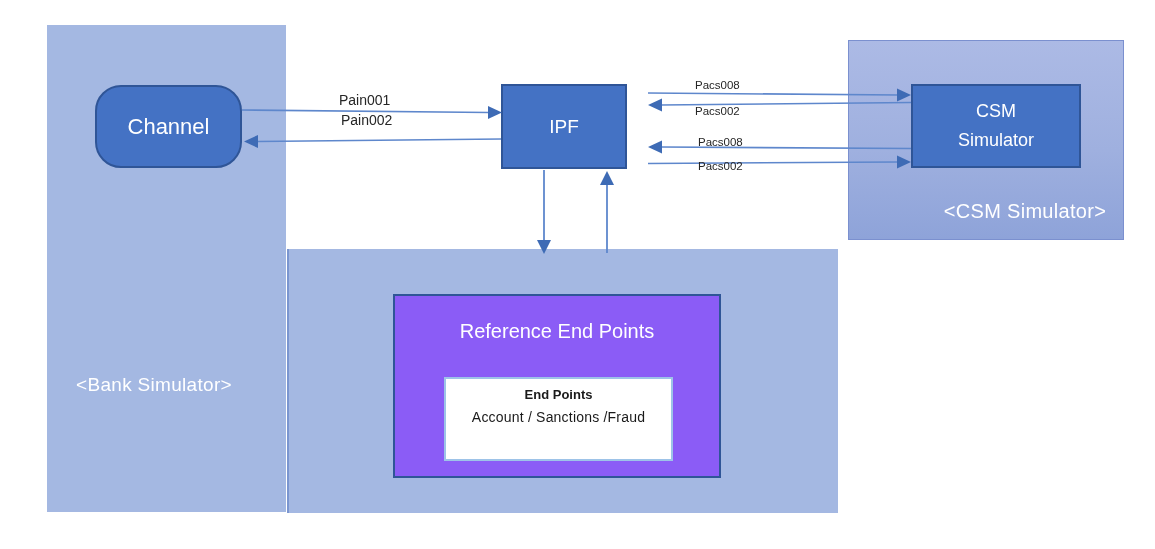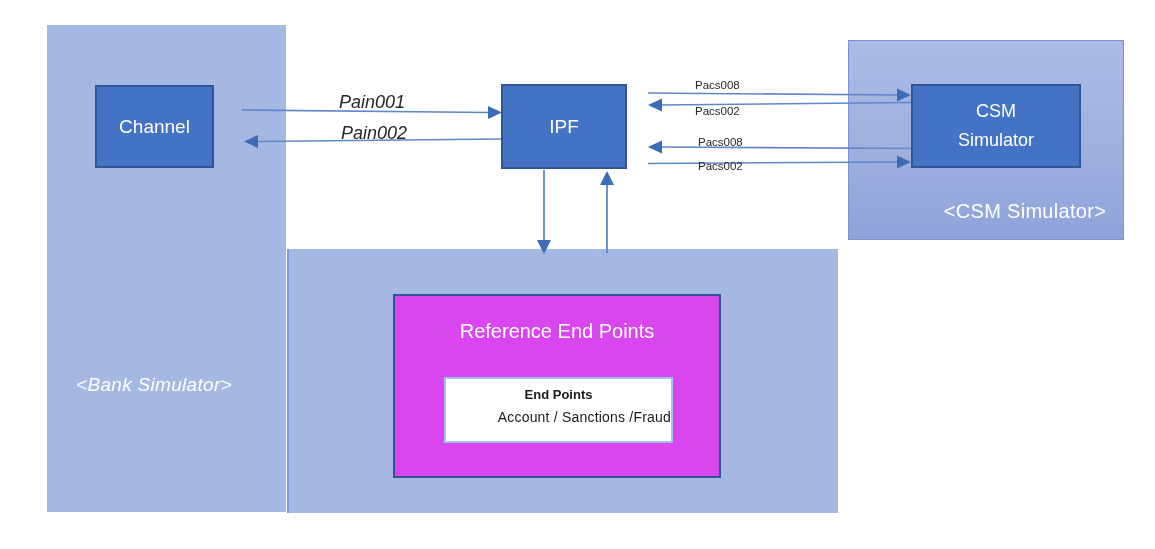--- a/index.html
+++ b/index.html
@@ -19,44 +19,44 @@
     left:848px;top:40px;width:274px;height:198px;
     background:linear-gradient(180deg,#acbae5 0%,#9fb0df 55%,#8ea3d9 100%);
     border:1.5px solid #7b90cf;
   }
   
   .box{
     background:#4472c4;border:2.5px solid #2f5597;box-sizing:border-box;
     display:flex;align-items:center;justify-content:center;
     color:#ffffff;text-align:center;
   }
-  .channel-box{left:95px;top:85px;width:119px;height:83px;font-size:19px;}
+  .channel-box{left:95px;top:85px;width:147px;height:83px;font-size:22px;border-radius:26px;}
   .ipf-box{left:501px;top:84px;width:126px;height:85px;font-size:19px;}
   .csm-box{left:911px;top:84px;width:170px;height:84px;font-size:18px;line-height:1.6;white-space:pre-line;}
-  .ref-box{left:393px;top:294px;width:328px;height:184px;background:#d946ef;border:2.5px solid #2f5597;box-sizing:border-box;}
+  .ref-box{left:393px;top:294px;width:328px;height:184px;background:#8b5cf6;border:2.5px solid #2f5597;box-sizing:border-box;}
   .ref-title{margin-top:24px;text-align:center;color:#ffffff;font-size:20px;}
   .endpoints-panel{
-    position:absolute;left:49px;top:81px;width:229px;height:66px;
+    position:absolute;left:49px;top:81px;width:229px;height:84px;
     background:#ffffff;border:2px solid #9dc3e8;box-sizing:border-box;
     text-align:center;color:#1a1a1a;
   }
   .endpoints-title{margin-top:8px;font-size:13px;font-weight:bold;}
-  .endpoints-items{margin-top:7px;font-size:14px;letter-spacing:0.2px;text-align:right;}
+  .endpoints-items{margin-top:7px;font-size:14px;letter-spacing:0.2px;}
   
   .container-label{
     color:#ffffff;text-align:center;font-size:19px;letter-spacing:0.3px;
   }
-  .bank-label{left:47px;top:374px;width:214px;font-style:italic;}
+  .bank-label{left:47px;top:374px;width:214px;}
   .csm-label{left:888px;top:200px;width:274px;font-size:20px;}
   
   .flow-label{color:#262626;}
-  .flow-label.big{font-size:18px;width:70px;font-style:italic;}
+  .flow-label.big{font-size:14px;width:70px;}
   .flow-label.small{font-size:11.5px;width:64px;}
   .lbl-pain001{left:339px;top:92px;}
-  .lbl-pain002{left:341px;top:123px;}
+  .lbl-pain002{left:341px;top:112px;}
   .lbl-pacs008-out{left:695px;top:79px;}
   .lbl-pacs002-in{left:695px;top:105px;}
   .lbl-pacs008-in{left:698px;top:136px;}
   .lbl-pacs002-out{left:698px;top:160px;}
   svg.arrows{left:0;top:0;pointer-events:none;}
 </style>
 </head>
 <body>
 
 <div class="abs container bank-container"></div>

